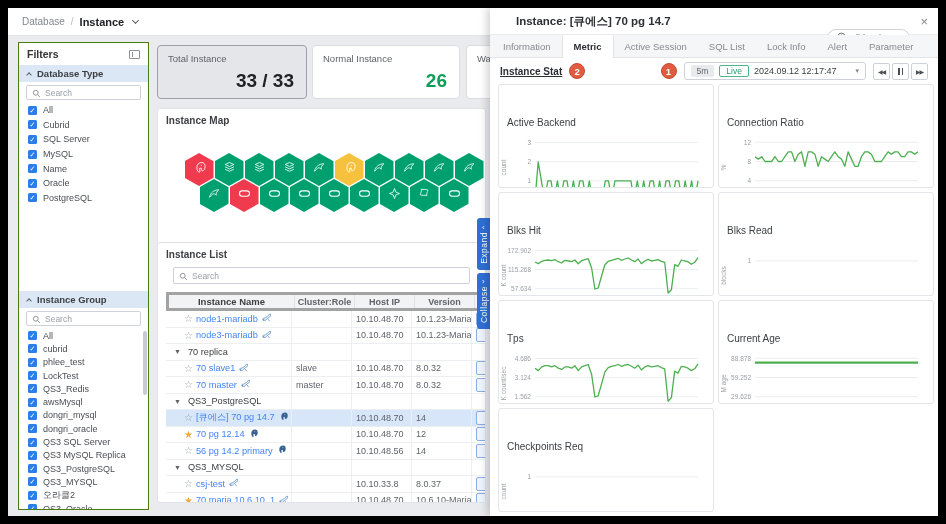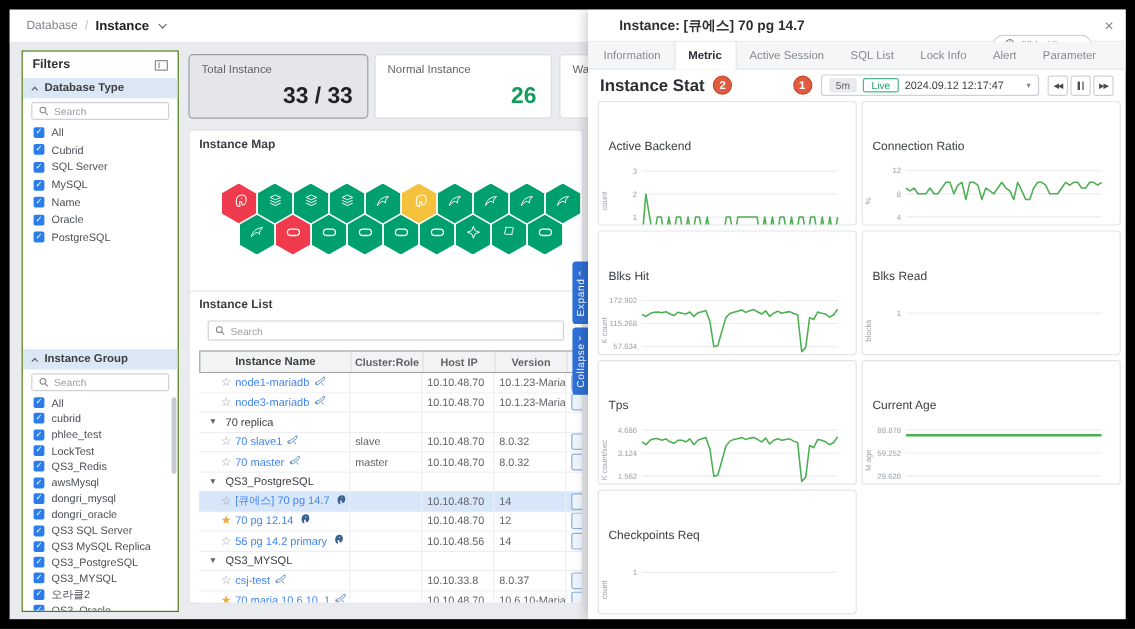--- a/index.html
+++ b/index.html
@@ -44,21 +44,21 @@
   .sum-value { position:absolute; right:12px; bottom:6px; font-size:19px; font-weight:bold; color:#202124; }
   .map-card { left:149px; top:100px; width:329px; height:142px; overflow:hidden; }
   .card-title { font-size:10px; font-weight:bold; color:#3c4043; padding:6px 8px 0 8px; }
   .hexes { position:absolute; left:0; top:0; width:100%; height:100%; }
   .hex { position:absolute; width:29px; height:33px; clip-path:polygon(50% 0%,100% 25%,100% 75%,50% 100%,0% 75%,0% 25%); display:flex; align-items:center; justify-content:center; cursor:pointer; }
 
   .list-card { left:149px; top:234px; width:329px; height:261px; overflow:hidden; }
   .list-search { margin:4px 8px 5px 8px; }
   .tbl { margin-left:8px; width:366px; font-size:9.5px; }
   .tr { display:flex; height:16.5px; align-items:stretch; border-bottom:1px solid #eceef1; background:#fff; }
-  .tr.head { height:19px; background:#f1f3f4; border:1px solid #a3a3a3; font-weight:bold; color:#3c4043; }
+  .tr.head { height:19px; background:#f1f3f4; border:3px solid #a3a3a3; font-weight:bold; color:#3c4043; }
   .tr.selected { background:#d8e6f9; }
   .td { display:flex; align-items:center; padding:0 4px; border-right:1px solid #eceef1; overflow:hidden; white-space:nowrap; }
   .tr.head .td { justify-content:center; border-right:1px solid #e0e2e6; }
   .td.name { width:126px; flex:none; gap:3px; }
   .td.role, .td.ip, .td.ver { width:60px; flex:none; color:#5f6368; font-size:9px; }
   .td.act { width:58px; flex:none; }
   .star { font-size:10px; color:#9aa0a6; margin-left:14px; cursor:pointer; }
   .star.on { color:#f2a93b; }
   .iname { color:#4285f4; cursor:pointer; font-size:9.2px; }
   .gname { color:#3c4043; font-size:9.2px; margin-left:4px; }
@@ -73,21 +73,21 @@
   
   .panel { position:absolute; left:482px; top:0; width:448px; height:508px; background:#fff; box-shadow:-3px 0 8px rgba(0,0,0,.18); z-index:10; display:flex; flex-direction:column; }
   .p-header { height:27px; flex:none; display:flex; align-items:center; padding:0 10px; border-bottom:1px solid #ececec; }
   .p-title { font-size:11.5px; font-weight:bold; color:#2c2f33; flex:1;padding-left:16px; }
   .pill-btn { display:flex; align-items:center; gap:4px; border:1px solid #d0d3d8; border-radius:11px; padding:2.5px 9px; font-size:9px; color:#4a4e53; cursor:pointer; background:#fff;margin-top:33px; }
   .close-x { font-size:13px; color:#80868b; margin-left:10px; cursor:pointer; }
   .tabbar { height:23px; flex:none; background:#f5f6f8; border-bottom:1px solid #e2e4e8; display:flex; align-items:stretch; padding-left:2px; }
   .tab { font-size:9.5px; color:#85898f; display:flex; align-items:center; padding:0 11px; cursor:pointer; }
   .tab.active { background:#fff; color:#2c2f33; font-weight:bold; border-left:1px solid #e2e4e8; border-right:1px solid #e2e4e8; margin-bottom:-1px; }
   .stat-row { height:26px; flex:none; display:flex; align-items:center; padding:0 10px; gap:7px; }
-  .stat-title { font-size:14px; font-weight:bold; color:#2c2f33; }
+  .stat-title { font-size:10px; font-weight:bold; color:#2c2f33;text-decoration:underline; }
   .badge { width:16px; height:16px; border-radius:50%; background:#e15b41; border:1.5px solid #c64a31; color:#fff; font-size:9.5px; font-weight:bold; display:flex; align-items:center; justify-content:center; flex:none; }
   .spacer { flex:1; }
   .ctrl-box { display:flex; align-items:center; gap:5px; border:1px solid #ced2d8; border-radius:3px; height:18px; padding:0 6px; }
   .chip-5m { background:#e8eaed; border-radius:2px; font-size:8.5px; color:#5f6368; padding:1px 6px; cursor:pointer; }
   .chip-live { border:1px solid #4db688; border-radius:2px; font-size:8.5px; color:#1e9e6a; padding:0 6px; background:#fff; cursor:pointer; }
   .dt-text { font-size:9px; color:#3c4043; }
   .dd-caret { font-size:7px; color:#80868b; margin-left:14px; cursor:pointer; }
   .nav-btns { display:flex; gap:2px; }
   .nav-btn { width:17px; height:17px; border:1px solid #ced2d8; border-radius:2px; background:#fff; display:flex; align-items:center; justify-content:center; font-size:6px; letter-spacing:-1px; color:#4a4e53; cursor:pointer; }
   .pbar { width:1.8px; height:7px; background:#4a4e53; margin:0 1px; }

